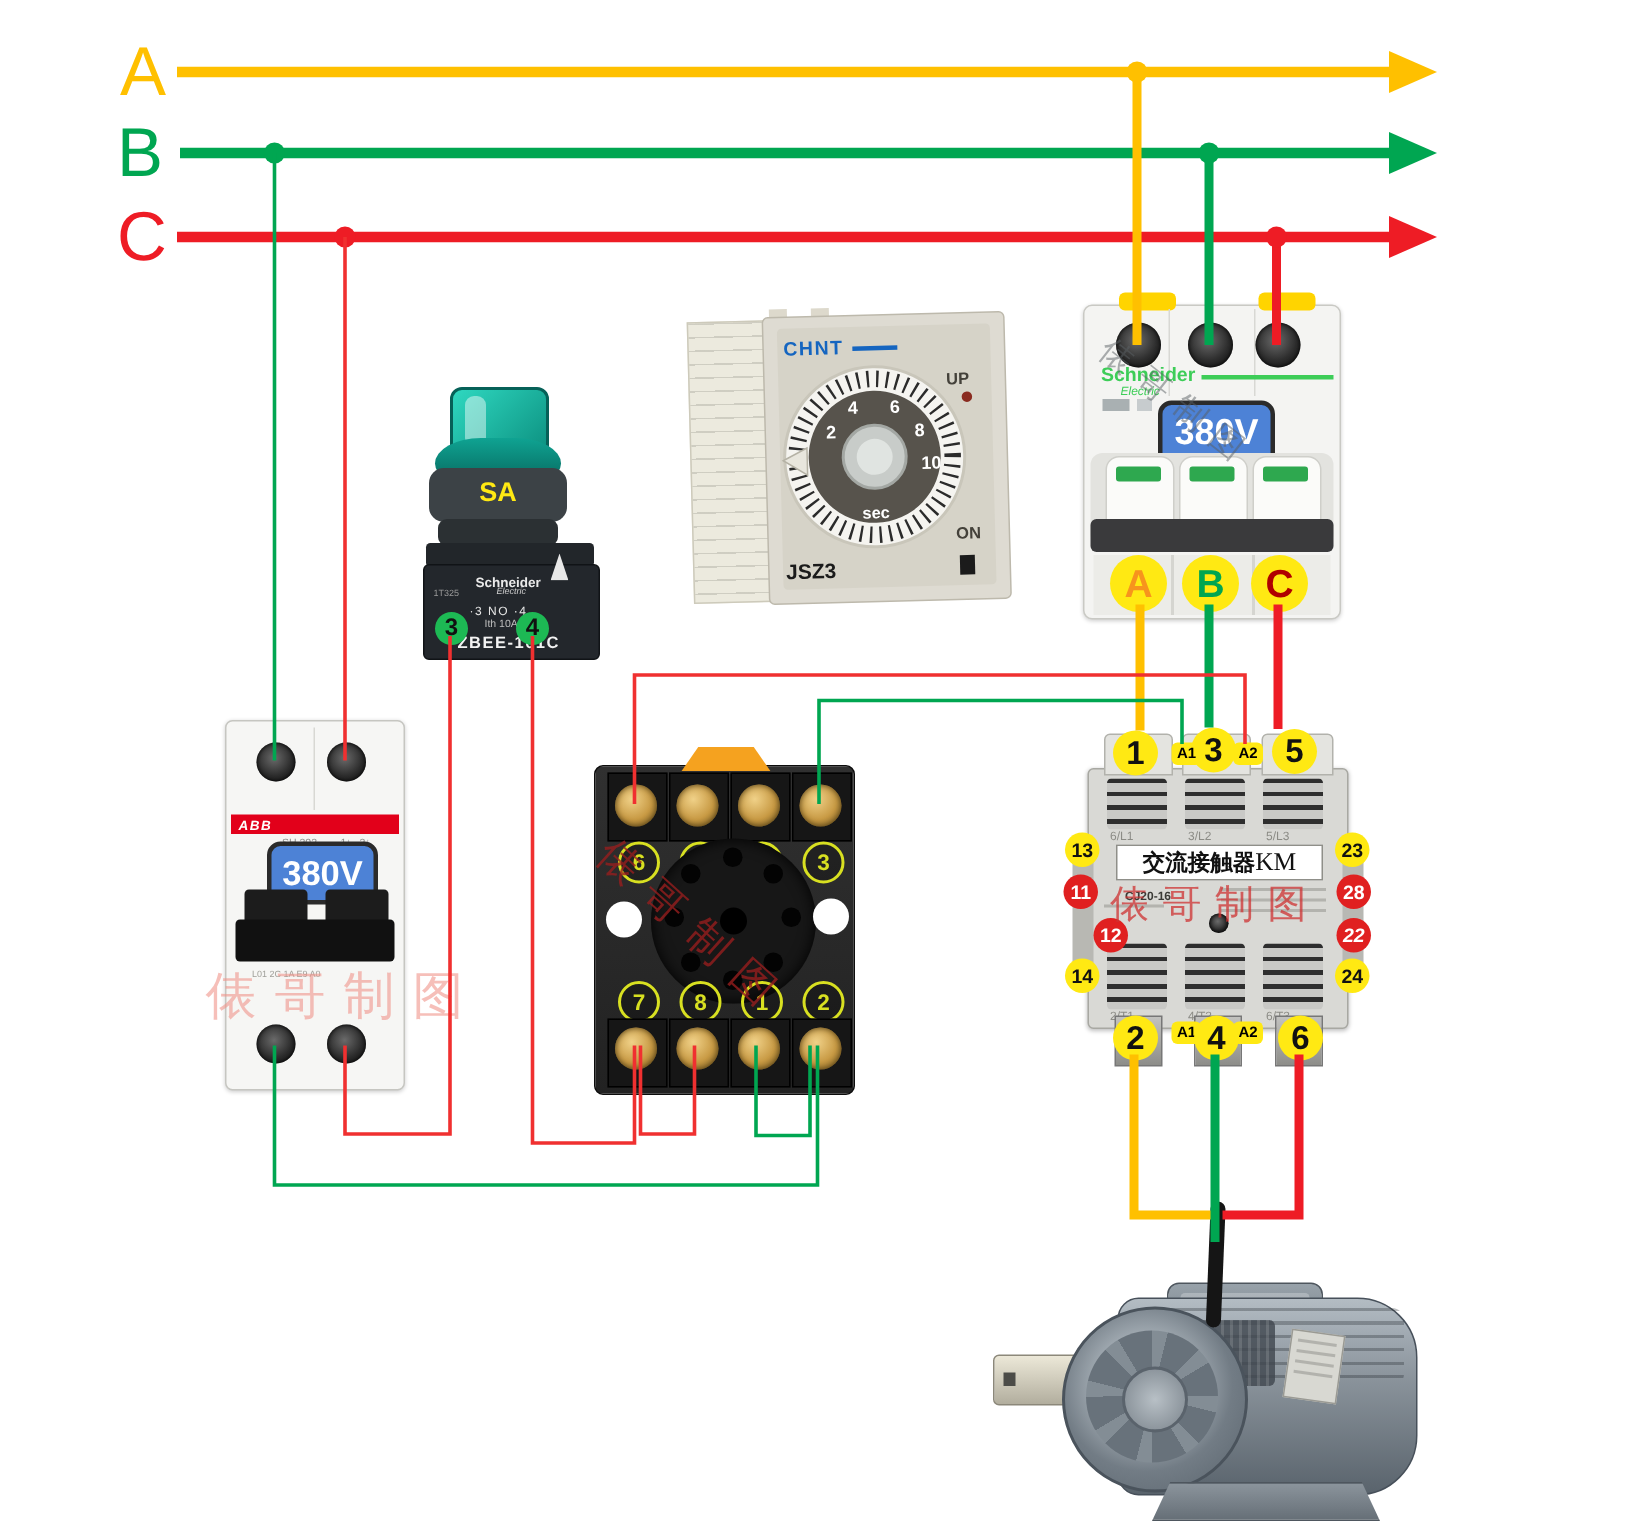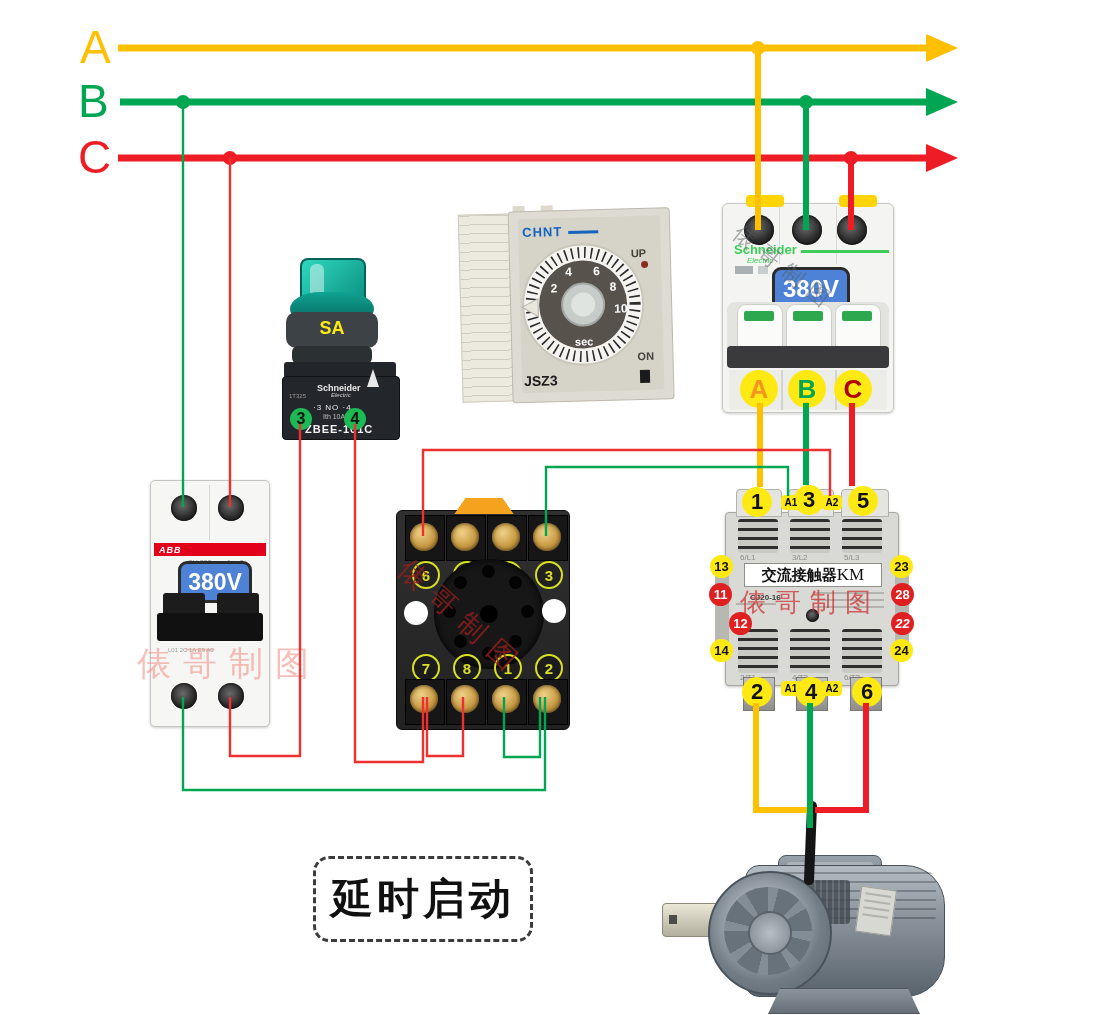--- a/index.html
+++ b/index.html
@@ -258,23 +258,20 @@
       </div>
       <div class="abs" style="left:38px;top:14px;width:66px;height:44px;background:#3f464e;opacity:.8;border-radius:4px;background-image:repeating-linear-gradient(90deg,rgba(255,255,255,.15) 0 2px,transparent 2px 6px);"></div>
     </div>
     <div class="abs" style="left:58px;top:28px;width:120px;height:120px;background:radial-gradient(circle at 45% 42%,#aeb7be 0 28%,#727c85 60%,#59636c);border:2px solid #4a535c;border-radius:50%;">
       <div class="abs" style="left:14px;top:14px;width:88px;height:88px;border-radius:50%;background:repeating-conic-gradient(#838d95 0 14deg,#68727b 14deg 45deg);"></div>
       <div class="abs" style="left:38px;top:38px;width:40px;height:40px;border-radius:50%;background:radial-gradient(#b8c0c6,#7b848c);border:2px solid #5a636c;"></div>
     </div>
     <div class="abs" style="left:118px;top:145px;width:150px;height:24px;background:linear-gradient(180deg,#8b949c,#666f77);border:1px solid #4e565e;clip-path:polygon(8% 0,92% 0,100% 100%,0 100%);"></div>
   </div>
 
-  <div class="abs ctr" style="left:313px;top:856px;width:214px;height:80px;border:3px dashed #3c3c3c;border-radius:16px;background:#fff;">
-    <span style="font-size:42px;font-weight:bold;color:#101010;letter-spacing:4px;">延时启动</span>
-  </div>
 
   <svg class="abs" width="1097" height="1015" viewBox="0 0 1097 1015" style="left:0;top:0;pointer-events:none;">
 
     <polyline points="813,808 813,830" fill="none" stroke="#EE1C25" stroke-width="6"></polyline>
     <polyline points="812,806 809,880" fill="none" stroke="#151515" stroke-width="10" stroke-linecap="round"></polyline>
 
     <line x1="118" y1="48" x2="928" y2="48" stroke="#FFC000" stroke-width="7"></line>
     <polygon points="926,34 958,48 926,62" fill="#FFC000"></polygon>
     <line x1="120" y1="102" x2="928" y2="102" stroke="#00A651" stroke-width="7"></line>
     <polygon points="926,88 958,102 926,116" fill="#00A651"></polygon>

